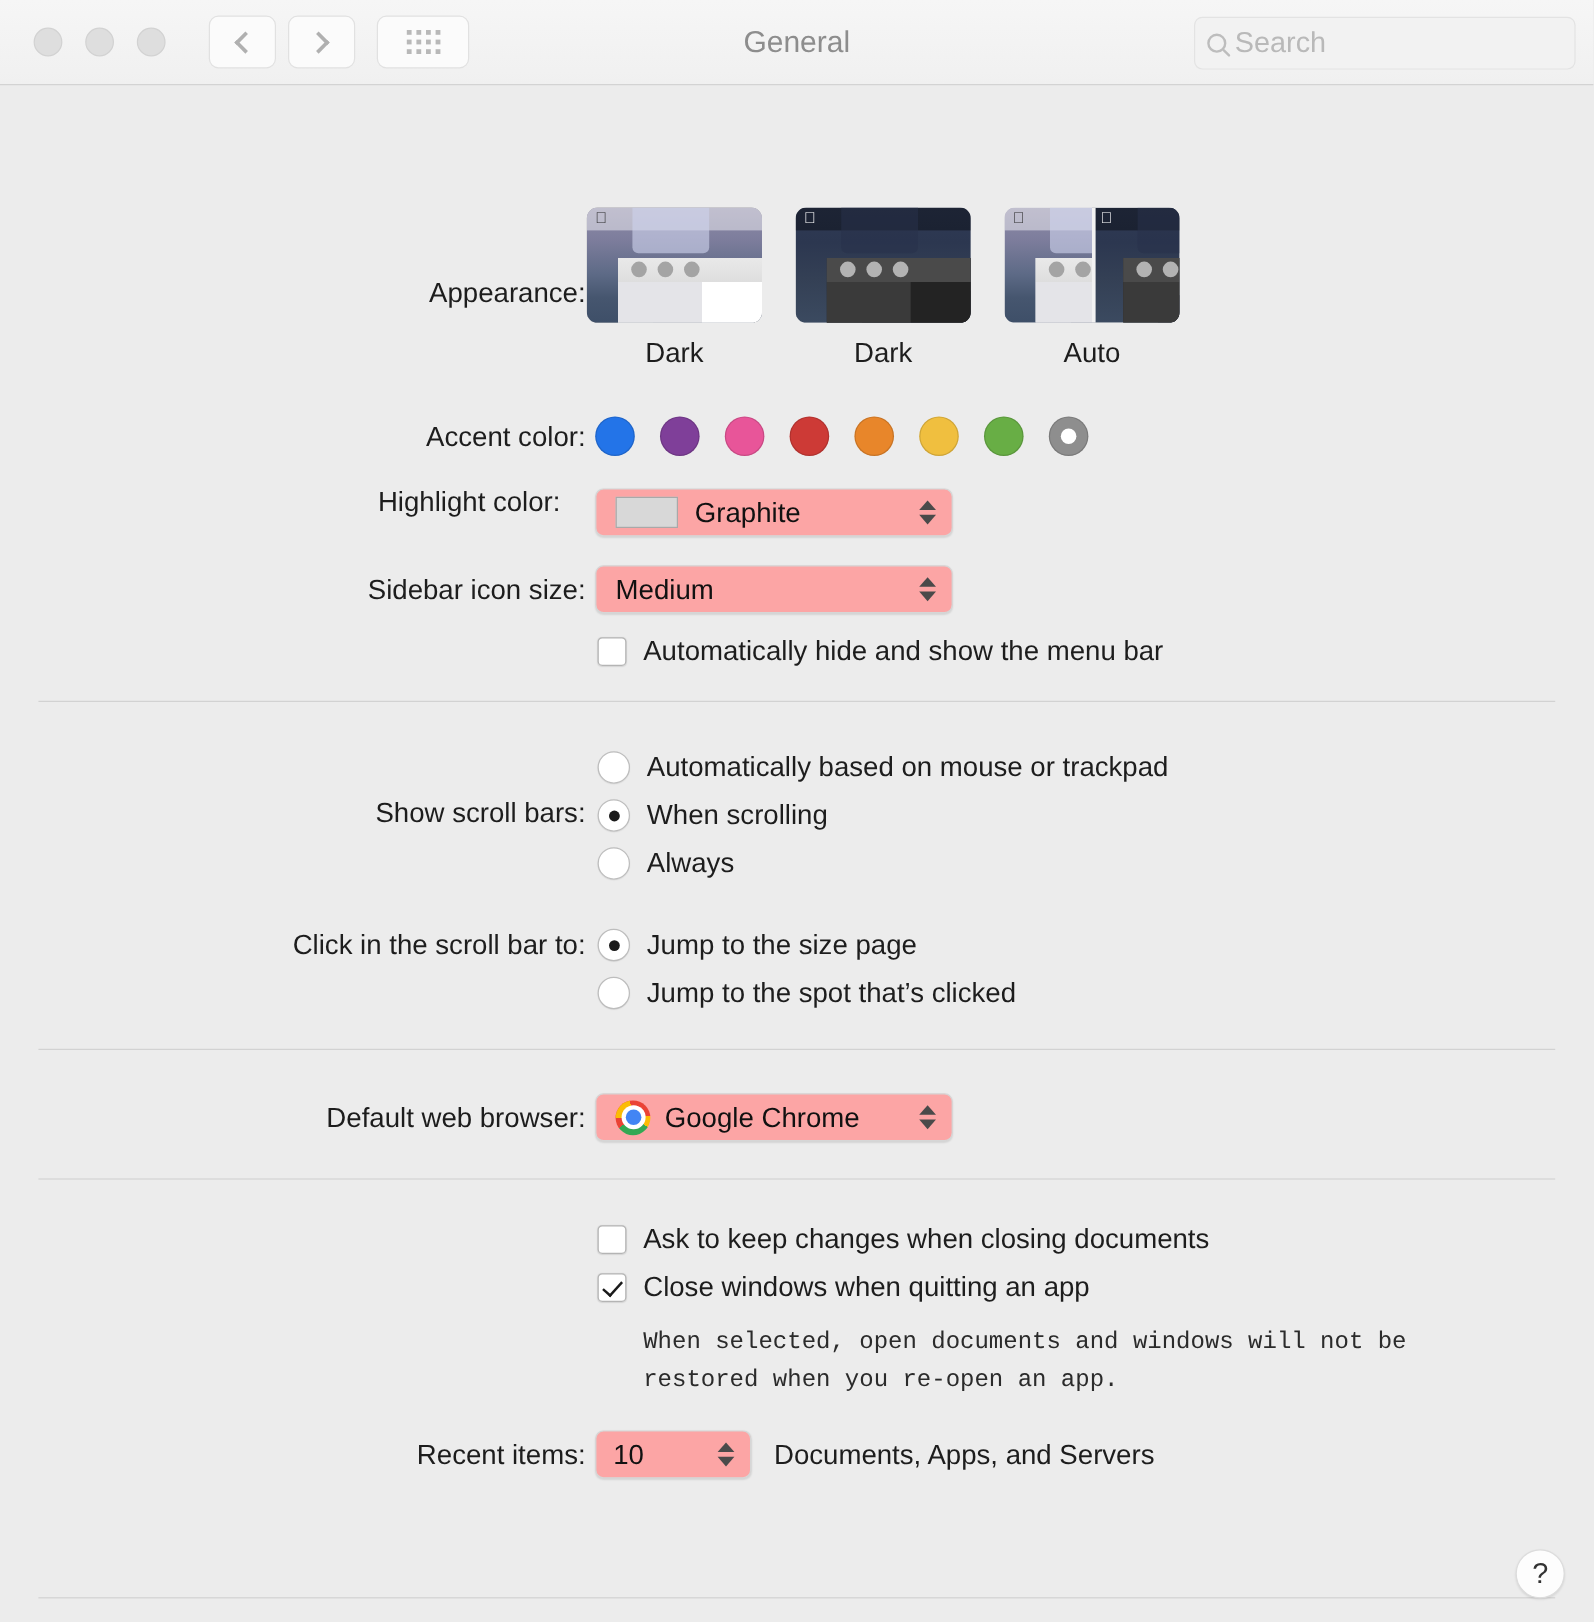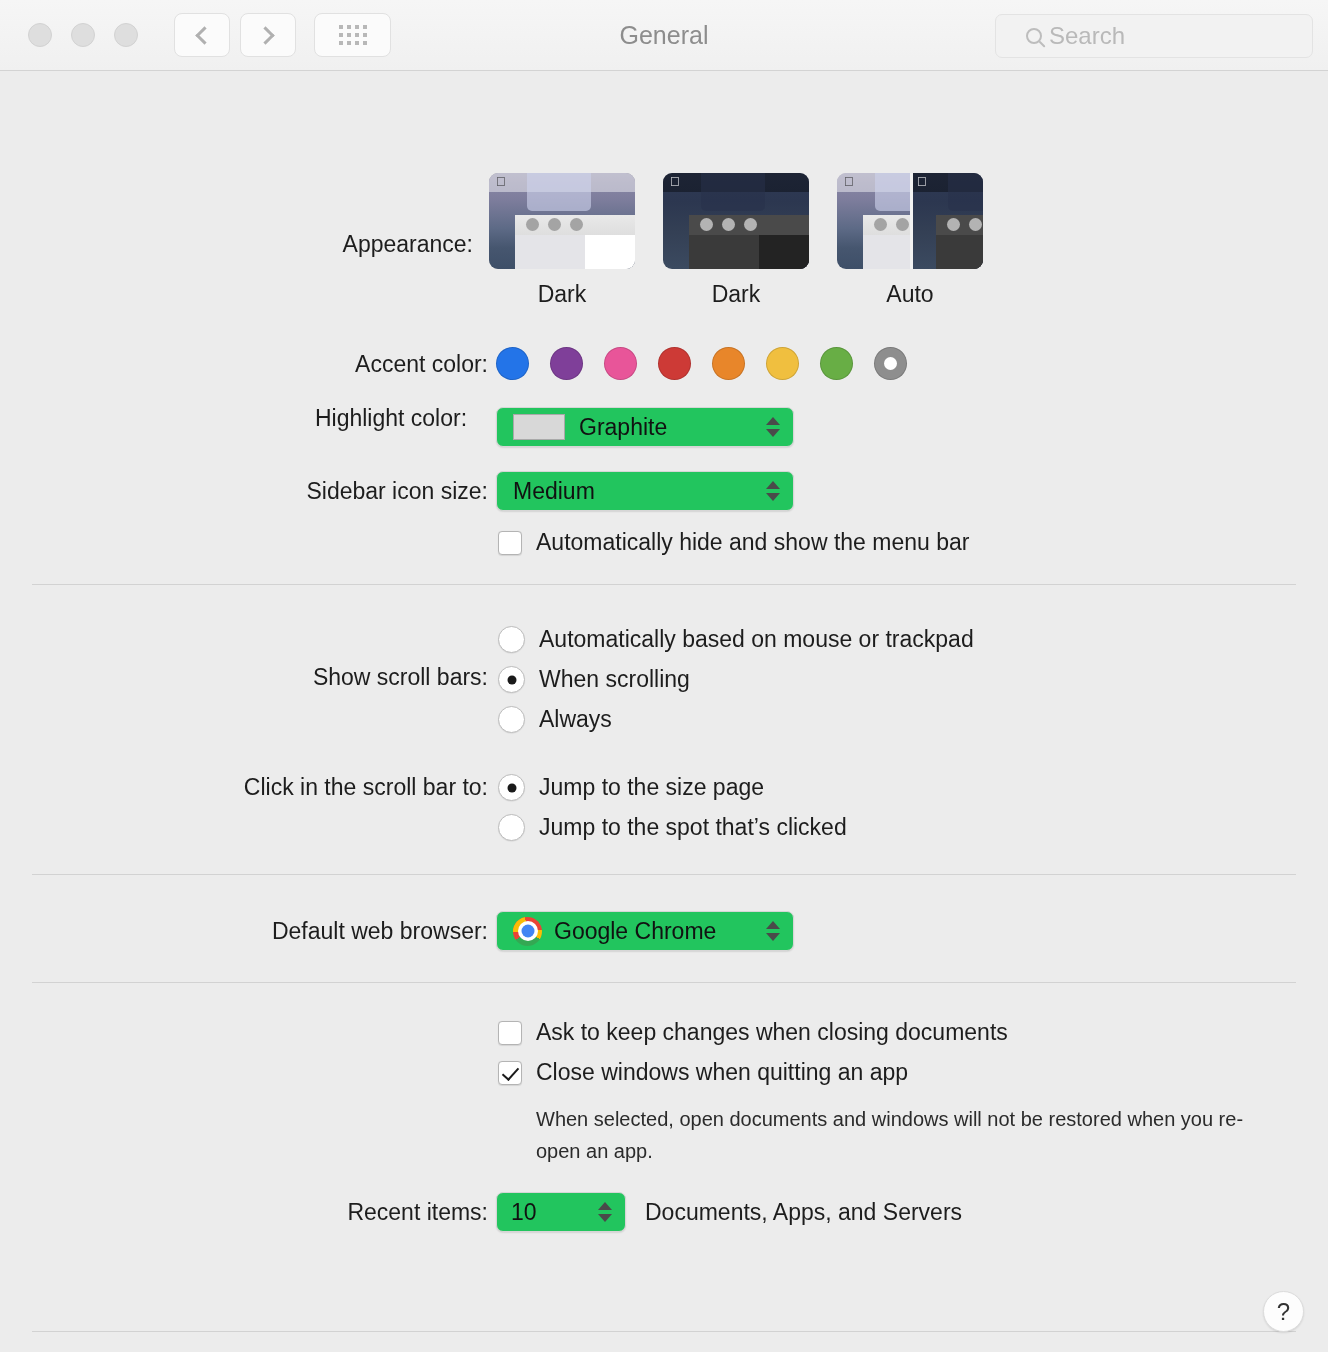--- a/index.html
+++ b/index.html
@@ -46,21 +46,21 @@
 
   .win-title {
     position: absolute; left: 0; right: 0; text-align: center;
     font-size: 25px; color: #8d8d8d; pointer-events: none;
   }
 
   .searchbox {
     position: absolute; right: 15px; top: 14px;
     width: 318px; height: 44px; border-radius: 7px;
     background: #f2f2f2; border: 1px solid #e3e3e3;
-    display: flex; align-items: center; padding-left: 30px; gap: 7px; margin-left: 46px;
+    display: flex; align-items: center; padding-left: 10px; gap: 7px; margin-left: 46px;
   }
   .mag { width: 16px; height: 16px; border: 2.3px solid #bdbdbd;
     border-radius: 50%; position: relative; flex: none; }
   .mag::after { content:""; position: absolute; width: 2.3px; height: 8px;
     background: #bdbdbd; right: -3px; bottom: -6px; transform: rotate(-45deg);
     border-radius: 2px; }
   .search-ph { font-size: 24px; color: #b9b9b9; }
 
   
   .content { position: relative; height: 1281px; }
@@ -109,21 +109,21 @@
 
   
   .accents { position: absolute; left: 496px; top: 276px; display: flex; gap: 21px; }
   .sw { width: 33px; height: 33px; border-radius: 50%;
     box-shadow: inset 0 0 0 1px rgba(0,0,0,0.14); }
   .sw.sel::after { content:""; display:block; width: 13px; height: 13px;
     border-radius: 50%; background:#fff; margin: 10px auto; }
 
   
   .popup {
-    height: 40px; border-radius: 7px; background: #22c55e;
+    height: 40px; border-radius: 7px; background: #fca5a5;
     border: 1px solid #d6d6d6; box-shadow: 0 1px 1.5px rgba(0,0,0,0.10);
     display: flex; align-items: center; padding: 0 2px 0 16px; position: relative;
   }
   .popup .val { font-size: 23px; color: #111; }
   .stepper { position: absolute; right: 13px; top: 50%; transform: translateY(-50%);
     display: flex; flex-direction: column; gap: 4px; align-items: center; }
   .stepper i { display: block; width: 0; height: 0;
     border-left: 7px solid transparent; border-right: 7px solid transparent; }
   .stepper i.up { border-bottom: 8px solid #4a4a4a; }
   .stepper i.dn { border-top: 8px solid #4a4a4a; }
@@ -208,21 +208,21 @@
   <div class="win-title">General</div>
 
   <div class="searchbox">
     <span class="mag"></span>
     <span class="search-ph">Search</span>
   </div>
 </div>
 
 <div class="content">
 
-  <div class="row" style="left:313px; top:160px; width:160px; justify-content:flex-end;">
+  <div class="row" style="left:328px; top:160px; width:160px; justify-content:flex-end;">
     <span class="label">Appearance:</span>
   </div>
 
   <div class="thumbs">
 
     <div class="thumbwrap">
       <div class="thumb sel">
         <div class="wall"></div>
           <div class="mtn"></div>
         <div class="menubar"></div>
@@ -398,21 +398,21 @@
   <div class="divider" style="top:911px;"></div>
 
   <div class="opt" style="position:absolute; left:498px; top:948px;">
     <span class="cb"></span>
     <span class="opt-lbl">Ask to keep changes when closing documents</span>
   </div>
   <div class="opt" style="position:absolute; left:498px; top:988px;">
     <span class="cb on"></span>
     <span class="opt-lbl">Close windows when quitting an app</span>
   </div>
-  <div class="hint" style="left:536px; top:1032px;">When selected, open documents and windows will not be restored when you re-open an app.</div>
+  <div class="hint" style="left:536px; top:1032px;font-family:Liberation Mono, monospace;">When selected, open documents and windows will not be restored when you re-open an app.</div>
 
   <div class="row" style="left:312px; top:1128px; width:176px; justify-content:flex-end;">
     <span class="label">Recent items:</span>
   </div>
   <div class="popup" style="position:absolute; left:496px; top:1121px; width:130px; padding-left:14px;">
     <span class="val">10</span>
     <span class="stepper">
         <i class="up"></i>
         <i class="dn"></i>
       </span>

